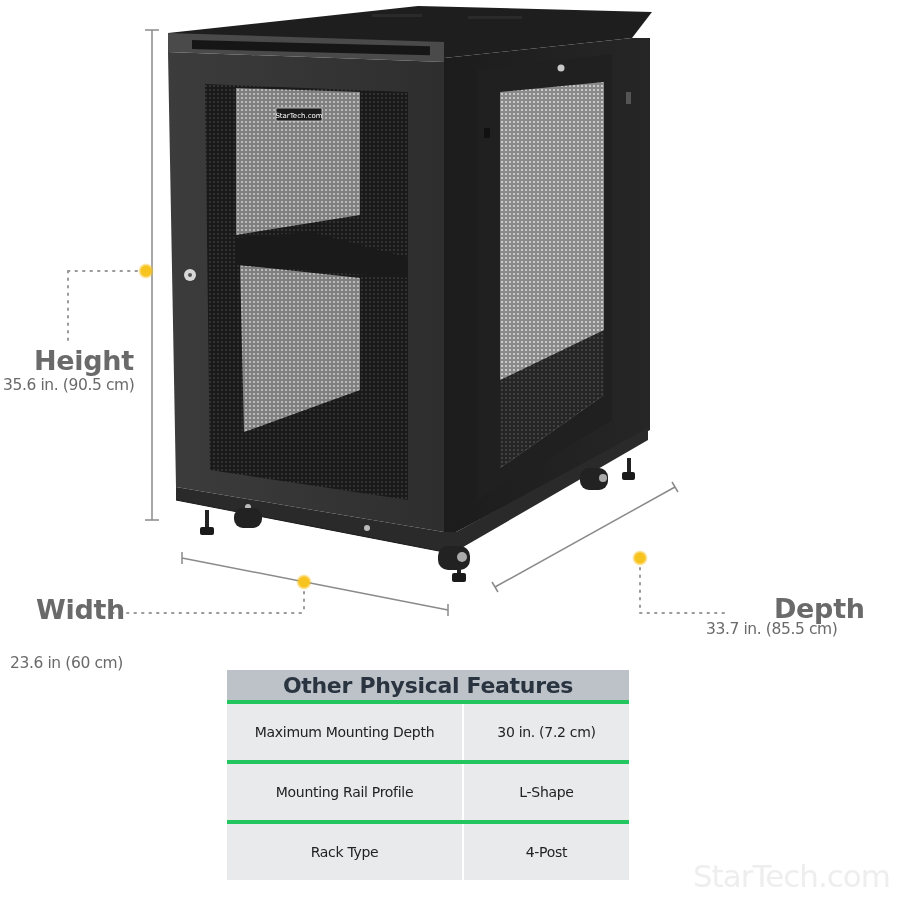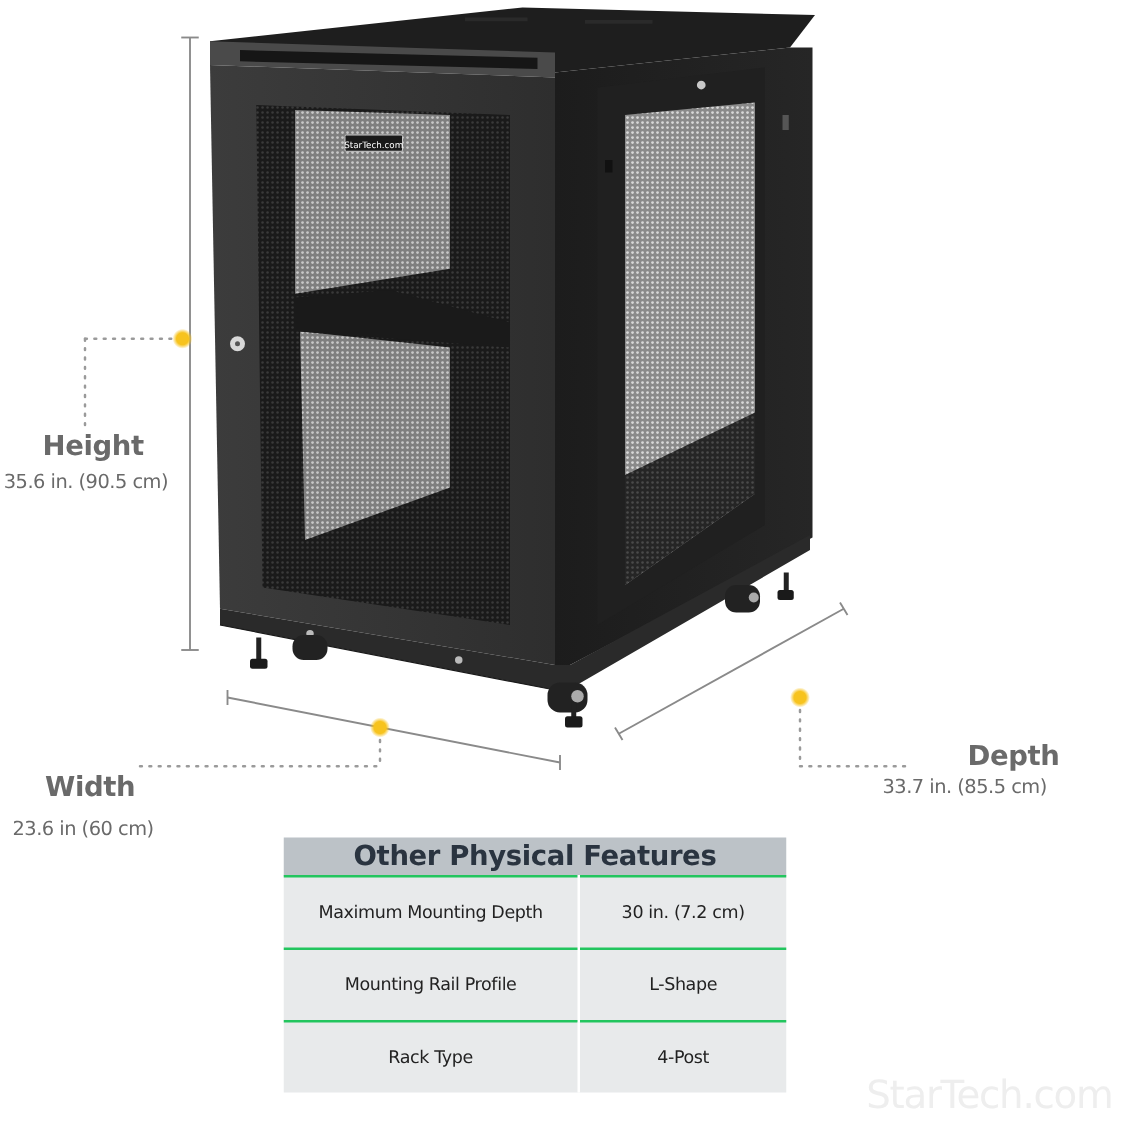--- a/index.html
+++ b/index.html
@@ -1,24 +1,24 @@
 <!DOCTYPE html>
 <html><head>
 <meta charset="utf-8">
 <style>
   html, body { margin:0; padding:0; background:#ffffff; }
   body { width:900px; height:900px; position:relative; overflow:hidden; font-family:"DejaVu Sans", sans-serif; }
   svg.scene { position:absolute; left:0; top:0; }
 
-  .dim-title { position:absolute; font-weight:bold; color:#6a6a6a; font-size:22px; letter-spacing:-0.3px; white-space:nowrap; }
+  .dim-title { position:absolute; font-weight:bold; color:#6a6a6a; font-size:27px; letter-spacing:-0.3px; white-space:nowrap; }
   .dim-value { position:absolute; color:#6a6a6a; font-size:15.5px; letter-spacing:-0.4px; white-space:nowrap; }
 
   .spec-table { position:absolute; left:227px; top:670px; width:402px; border-collapse:collapse; font-size:14px; color:#222; }
   .spec-table th { background:#bcc2c7; color:#2a3440; font-weight:bold; font-size:22px; height:30px; padding:0; text-align:center; letter-spacing:-0.3px; }
-  .spec-table td { background:#e8eaeb; height:28px; padding:14px; text-align:center; border-top:2px solid #22c55e; letter-spacing:-0.3px; white-space:nowrap; }
+  .spec-table td { background:#e8eaeb; height:28px; padding:14px; text-align:center; border-top:4px solid #22c55e; letter-spacing:-0.3px; white-space:nowrap; }
   .spec-table td.label { width:207px; border-right:2px solid #ffffff; }
 
   .watermark { position:absolute; right:10px; bottom:6px; font-size:31px; color:#eeeeee; letter-spacing:-1px; white-space:nowrap; }
 </style>
 </head>
 <body>
 
 <svg class="scene" width="900" height="900" viewBox="0 0 900 900">
   <defs>
     <pattern id="mesh-dark" width="4" height="4" patternUnits="userSpaceOnUse">
@@ -123,21 +123,21 @@
       <rect x="452" y="573" width="14" height="9" rx="2" fill="#1a1a1a"></rect>
       <rect x="627" y="458" width="4" height="18" fill="#222"></rect>
       <rect x="622" y="472" width="13" height="8" rx="2" fill="#1a1a1a"></rect>
     </g>
   </g>
 </svg>
 
 <div class="dim-title" style="left:34px; top:345px;">Height</div>
 <div class="dim-value" style="left:3px; top:376px;">35.6 in. (90.5 cm)</div>
 
-<div class="dim-title" style="left:36px; top:594px;margin-top:24px;">Width</div>
+<div class="dim-title" style="left:36px; top:594px;">Width</div>
 <div class="dim-value" style="left:10px; top:622px;margin-top:32px;">23.6 in (60 cm)</div>
 
 <div class="dim-title" style="left:738px; top:593px;margin-left:36px;">Depth</div>
 <div class="dim-value" style="left:706px; top:620px;">33.7 in. (85.5 cm)</div>
 
 <table class="spec-table">
   <thead>
     <tr>
       <th colspan="2">Other Physical Features</th>
     </tr>

